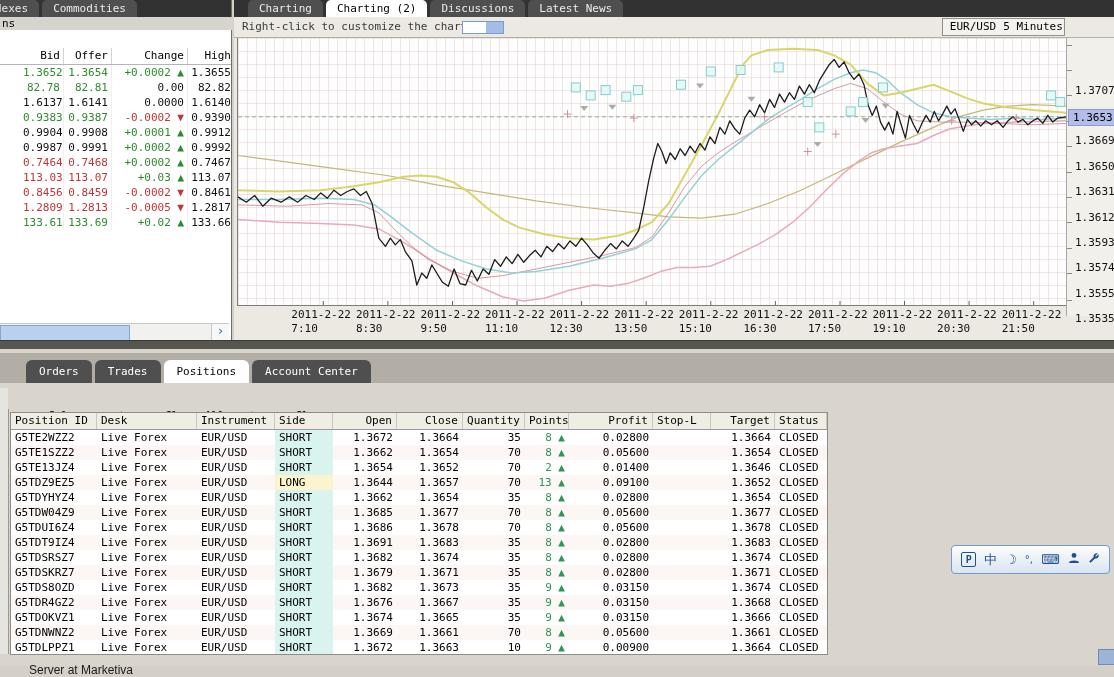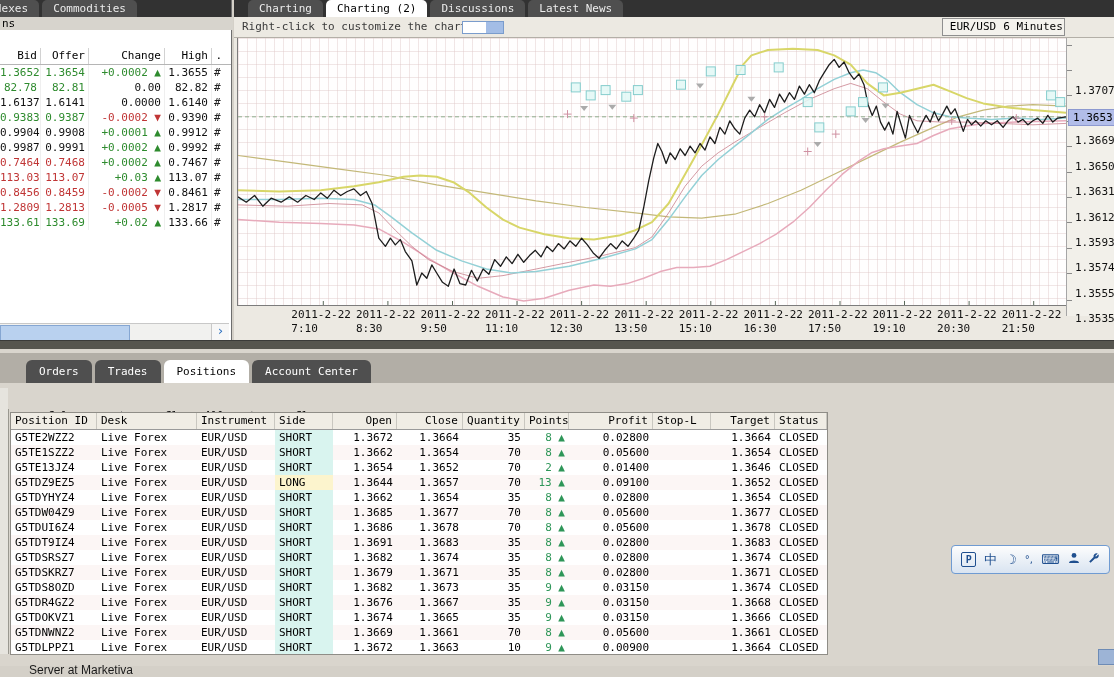--- a/index.html
+++ b/index.html
@@ -10,21 +10,21 @@
   .tabbar{display:flex;align-items:flex-end;gap:3px;background:#323232;}
   .tabbar .tab{background:#4f4f4f;color:#ececec;height:13px;line-height:13px;padding:2px 11px;
                border-radius:5px 5px 0 0;white-space:nowrap;cursor:default;}
   .tabbar .tab.active{background:#ffffff;color:#000;}
   
   #left-panel{left:0;top:0;width:231px;height:342px;background:#fff;border-right:1px solid #6e6e6e;}
   #left-tabbar{left:0;top:0;width:231px;height:17px;}
   #left-tabbar .tab:first-child{margin-left:-16px;}
   #lp-sub{left:0;top:17px;width:231px;height:13px;background:#d7d4cd;line-height:13px;padding-left:2px;}
   #lp-body{left:0;top:30px;width:231px;height:293px;background:#fff;}
-  .qhead,.qrow{display:grid;grid-template-columns:40px 48px 76px 47px 14px;}
+  .qhead,.qrow{display:grid;grid-template-columns:40px 48px 76px 47px 14px;padding-left:23px;}
   .qhead{margin-top:18px;height:16px;line-height:16px;border-bottom:1px solid #b5b5b5;}
   .qhead span{text-align:right;padding-right:3px;border-left:1px solid #d2d2d2;}
   .qhead span:first-child{border-left:none;}
   .qrow{height:15px;line-height:15px;}
   .qrow span{text-align:right;padding-right:3px;border-left:1px solid #efefef;overflow:hidden;}
   .qrow span:first-child{border-left:none;}
   .qrow .hash{text-align:left;padding-left:2px;color:#222;}
   .g{color:#2e8b2e;} .r{color:#c03535;} .k{color:#111;}
   #lp-scroll{left:0;top:323px;width:229px;height:17px;background:#f1f1ef;border-top:1px solid #c8c8c8;}
   #lp-thumb{position:absolute;left:0;top:1px;width:128px;height:14px;background:#b9d1ef;border:1px solid #85a6d2;}
@@ -203,21 +203,21 @@
       <div class="tab active">Charting (2)</div>
       <div class="tab">Discussions</div>
       <div class="tab">Latest News</div>
     </div>
   <div id="chart-toolbar" class="abs">
     <span id="chart-hint">Right-click to customize the chart</span>
     <span id="hint-widget">
         <span class="fill"></span>
       </span>
     <span id="inst-pair" class="inst-box">EUR/USD</span>
-    <span id="inst-tf" class="inst-box">6 Minutes</span>
+    <span id="inst-tf" class="inst-box">5 Minutes</span>
   </div>
   <div id="plot" class="abs">
     <svg width="828" height="267" viewBox="0 0 828 267">
         <polyline points="0,117.5 49.7,124.2 99.4,130.8 149,137.5 198.7,146.8 248.4,154.9 298.1,162.9 347.8,169.5 397.4,174.9 430.6,178.9 463.7,180.2 496.8,176.2 529.9,165.5 563,152.2 596.2,136.2 629.3,120.1 662.4,104.1 695.5,89.4 720.4,78.8 745.2,72.1 770,68.1 794.9,66.7 828,68.1" fill="none" stroke="#c3b878" stroke-width="1.2" stroke-linejoin="round"></polyline>
         <polyline points="0,181.6 41.4,184.2 82.8,185.6 115.9,186.9 140.8,190.9 165.6,204.3 190.4,220.3 215.3,235 240.1,248.3 265,259 285.7,263 306.4,260.3 331.2,252.3 356,247 372.6,248.3 389.2,245.6 405.7,240.3 422.3,233.6 438.8,229.6 455.4,229.6 472,228.3 488.5,221.6 505.1,213.6 521.6,205.6 538.2,196.2 554.8,184.2 571.3,169.5 587.9,152.2 604.4,136.2 621,122.8 633.4,114.8 645.8,110.8 662.4,108.1 679,105.5 695.5,97.5 712.1,90.8 728.6,88.1 745.2,85.4 778.3,84.1 828,82.8" fill="none" stroke="#e7aabb" stroke-width="1.5" stroke-linejoin="round"></polyline>
         <polyline points="0,166.9 49.7,168.2 91.1,165.5 124.2,166.9 140.8,174.9 157.3,192.2 173.9,208.3 190.4,221.6 215.3,233.6 240.1,240.3 265,237.6 298.1,231 331.2,224.3 364.3,217.6 397.4,209.6 414,198.9 430.6,174.9 447.1,148.2 463.7,128.2 480.2,114.8 496.8,104.1 521.6,89.4 546.5,74.8 571.3,61.4 596.2,50.7 612.7,45.4 629.3,50.7 645.8,64.1 662.4,76.1 679,82.8 703.8,84.1 728.6,84.1 761.8,85.4 794.9,86.8 828,85.4" fill="none" stroke="#c9808d" stroke-width="0.8" stroke-linejoin="round"></polyline>
         <polyline points="0,161.5 41.4,161.5 82.8,160.2 115.9,161.5 136.6,166.9 153.2,178.9 173.9,194.9 198.7,212.3 223.6,222.9 248.4,231 273.2,235 298.1,233.6 331.2,228.3 364.3,220.3 397.4,210.9 414,201.6 430.6,181.6 447.1,158.9 463.7,137.5 480.2,121.5 496.8,108.1 513.4,94.8 529.9,81.4 546.5,70.8 563,61.4 579.6,50.7 596.2,41.4 612.7,34.7 625.1,32 637.6,34.7 650,42.7 662.4,54.7 679,66.7 695.5,74.8 712.1,78.8 728.6,80.1 753.5,81.4 778.3,80.1 803.2,81.4 828,80.1" fill="none" stroke="#93d0d6" stroke-width="1.5" stroke-linejoin="round"></polyline>
         <polyline points="0,152.2 41.4,153.5 82.8,152.2 115.9,148.2 140.8,144.2 165.6,138.8 182.2,137.5 198.7,138.8 215.3,144.2 231.8,154.9 248.4,169.5 265,181.6 281.5,189.6 306.4,196.2 331.2,200.2 356,201.6 380.9,197.6 397.4,192.2 414,184.2 430.6,165.5 447.1,136.2 463.7,106.8 480.2,76.1 496.8,42.7 505.1,26.7 513.4,17.4 529.9,12 554.8,10.7 579.6,12 596.2,17.4 612.7,26.7 629.3,45.4 645.8,57.4 662.4,54.7 679,50.7 695.5,46.7 712.1,53.4 728.6,60.1 745.2,65.4 770,69.4 794.9,72.1 828,74.8" fill="none" stroke="#d8d668" stroke-width="2" stroke-linejoin="round"></polyline>
         <line x1="0" x2="828" y1="78.8" y2="78.8" stroke="#8fae8f" stroke-width="1" stroke-dasharray="4,3"></line>
         <polyline points="0,158.9 8.3,164.2 16.6,157.5 24.8,168.2 33.1,160.2 43.1,164.2 51.3,158.9 59.6,164.2 67.9,157.5 76.2,161.5 82.8,154.9 89.4,160.2 96,152.2 102.7,157.5 109.3,153.5 115.9,150.9 122.5,157.5 128.3,153.5 134.1,165.5 140.8,200.2 147.4,208.3 152.4,200.2 157.3,206.9 162.3,201.6 167.3,213.6 173.9,222.9 178.8,247 183.8,235 188.8,240.3 193.8,226.9 198.7,235 204.5,244.3 210.3,248.3 216.1,231 221.9,245.6 227.7,247 233.5,232.3 239.3,243 245.1,231 250.9,236.3 256.7,221.6 262.5,228.3 268.3,218.9 274.1,225.6 279.9,216.3 285.7,224.3 291.5,217.6 297.3,212.3 303,218.9 308.8,208.3 314.6,213.6 320.4,205.6 326.2,210.9 332,202.9 337.8,208.3 343.6,200.2 349.4,206.9 355.2,214.9 361,220.3 366.8,212.3 372.6,205.6 378.4,210.9 384.2,202.9 390,208.3 395.8,200.2 400.8,192.2 405.7,169.5 410.7,142.8 415.7,120.1 419.8,105.5 423.9,113.5 428.1,125.5 432.2,114.8 437.2,121.5 442.2,110.8 447.1,117.5 452.1,108.1 457.1,114.8 462,105.5 467,112.1 472,98.8 476.9,105.5 481.9,89.4 486.9,96.1 491.8,82.8 496.8,90.8 501.8,96.1 506.7,80.1 511.7,72.1 516.7,78.8 521.6,66.7 526.6,74.8 531.6,61.4 536.5,69.4 541.5,56.1 546.5,64.1 551.4,54.7 556.4,61.4 561.4,48.1 566.4,56.1 571.3,46.7 576.3,54.7 581.3,42.7 586.2,34.7 591.2,26.7 596.2,21.4 601.1,29.4 606.1,24 611.1,34.7 616,41.4 621,36 626,46.7 630.1,66.7 634.2,77.4 638.4,68.1 642.5,84.1 646.7,92.1 650.8,84.1 654.9,96.1 659.1,73.4 663.2,86.8 667.4,100.1 671.5,77.4 675.6,86.8 679.8,94.8 683.9,85.4 688.1,77.4 692.2,84.1 696.3,73.4 700.5,82.8 704.6,76.1 708.8,68.1 712.9,76.1 717,70.8 721.2,81.4 725.3,93.4 729.5,81.4 733.6,86.8 737.7,82.8 742.7,88.1 747.7,82.8 753.5,86.8 759.3,82.8 765.1,89.4 770,82.8 775,78.8 780,84.1 784.9,81.4 789.9,86.8 794.9,82.8 799.8,80.1 804.8,85.4 809.8,77.4 814.8,84.1 819.7,80.1 828,78.8" fill="none" stroke="#1d1d1d" stroke-width="1.3" stroke-linejoin="round"></polyline>

